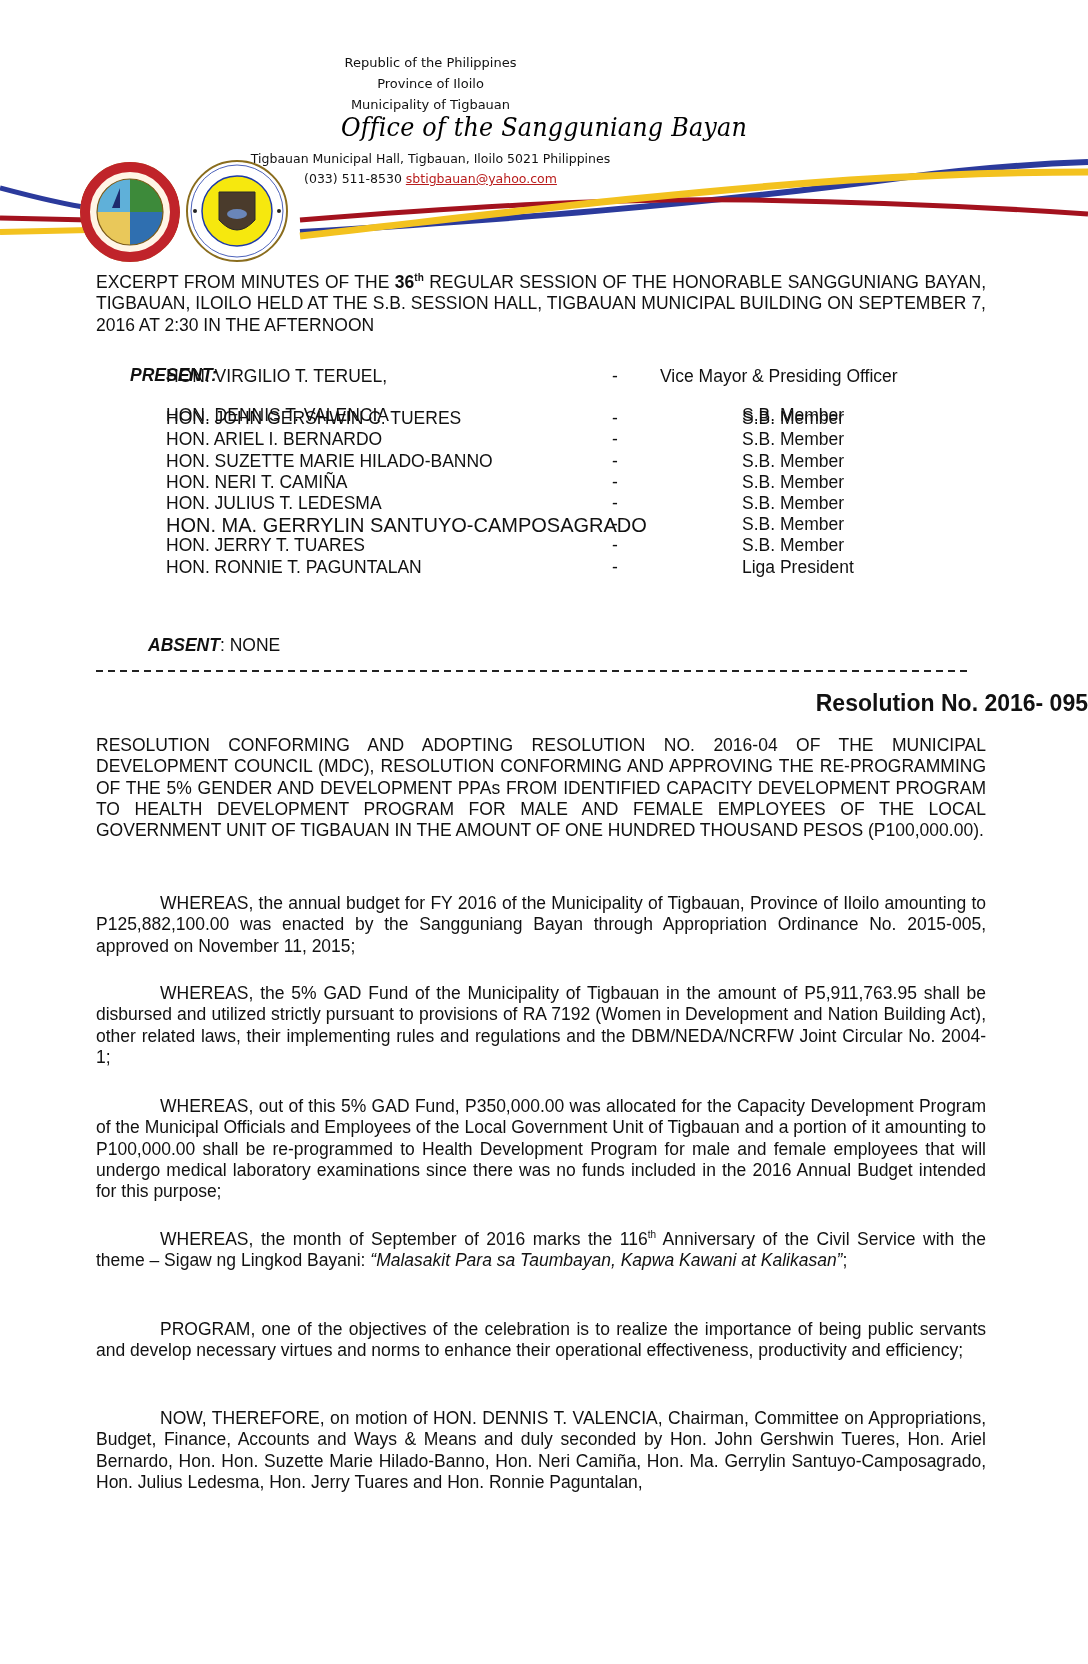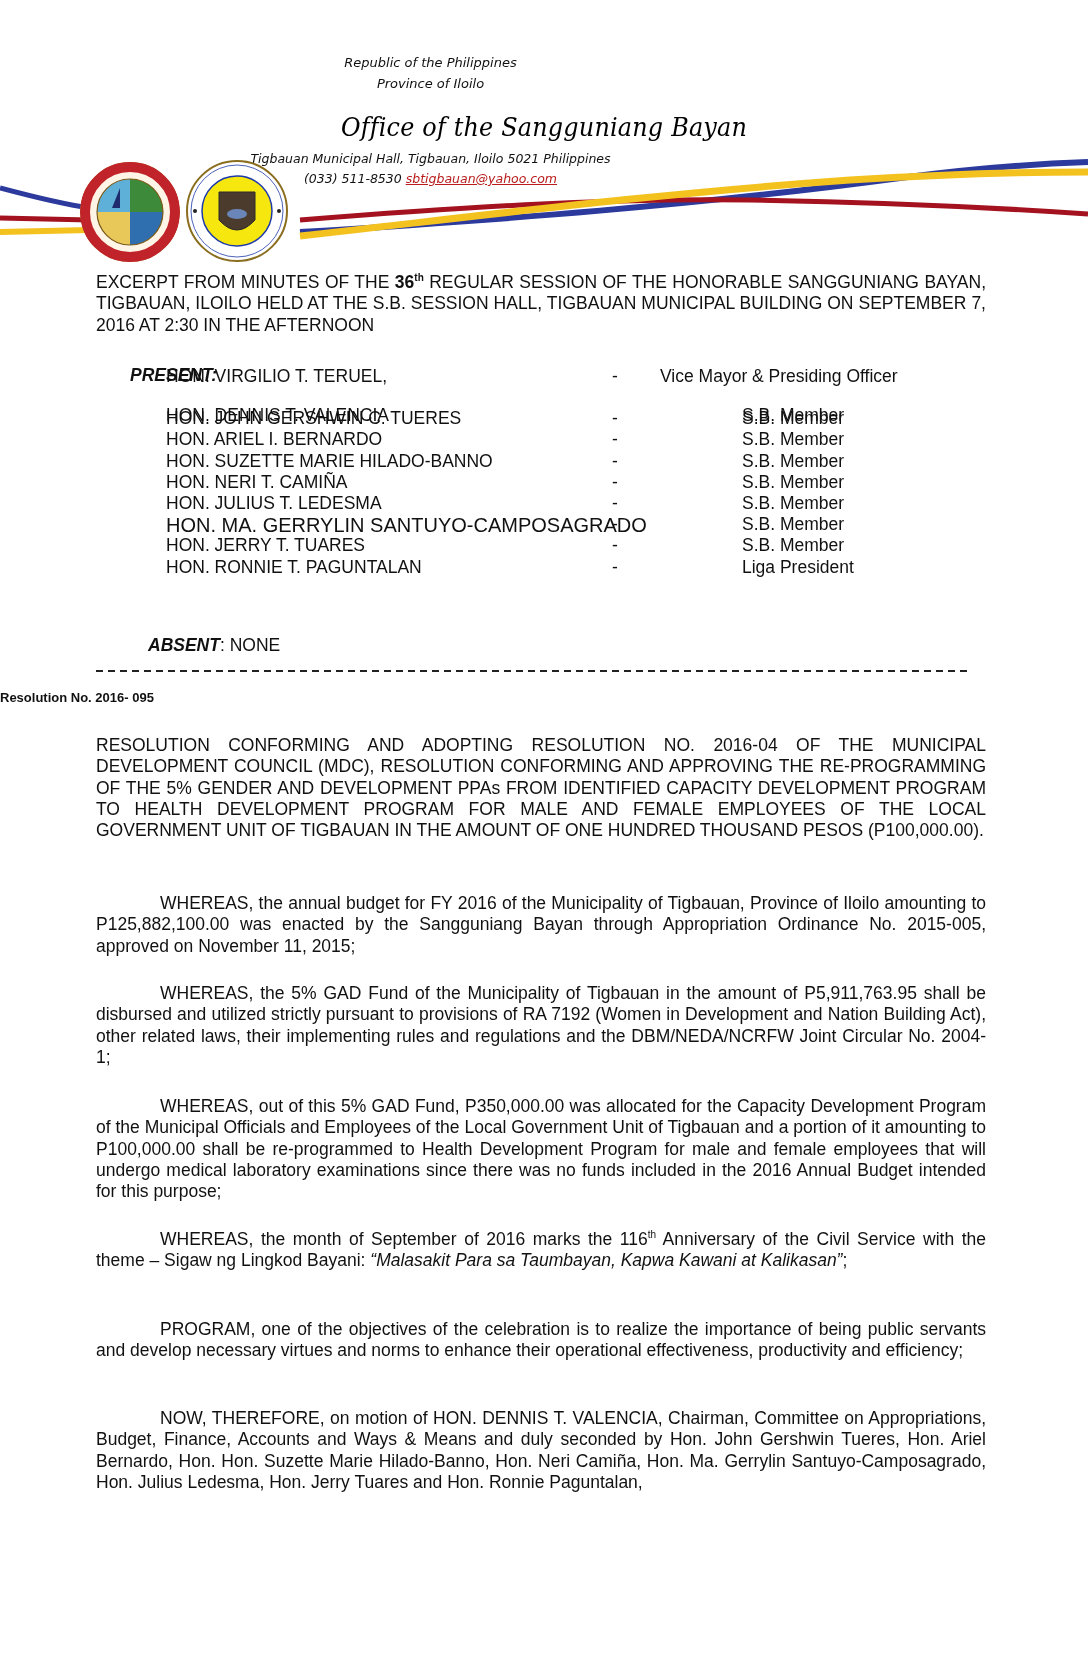--- a/index.html
+++ b/index.html
@@ -3,21 +3,21 @@
   <meta charset="utf-8">
   <style>
     html, body { margin: 0; padding: 0; background: #ffffff; }
     body {
       width: 1088px; height: 1664px; position: relative; overflow: hidden;
       font-family: "Liberation Sans", sans-serif; color: #111;
     }
     .letterhead { position: absolute; left: 0; top: 0; width: 1088px; height: 260px; }
     .lh-text {
       position: absolute; left: 0; width: 861px; text-align: center;
-      font-family: "DejaVu Sans", sans-serif; font-size: 13px; color: #111; line-height: 21px; font-style: italic;
+      font-family: "DejaVu Sans", sans-serif; font-size: 13px; color: #111; line-height: 21px;
     }
     .lh-line1 { top: 52px; }
     .lh-line2 { top: 73px; }
     .lh-line3 { top: 94px; }
     .lh-office {
       position: absolute; top: 112px; left: 0; width: 1088px; text-align: center;
       font-family: "DejaVu Serif", serif; font-style: italic; font-size: 26px; color: #000;
       letter-spacing: 0.2px; transform: scaleX(0.92);
     }
     .lh-address { top: 148px; font-size: 12.5px; }
@@ -44,41 +44,42 @@
     .member-role { position: absolute; left: 742px; }
     .member-role.wide { left: 660px; }
 
     .absent { position: absolute; left: 135px; top: 635px; font-size: 17.5px; }
     .absent b { font-style: italic; margin-left: 13px; }
     .separator {
       position: absolute; left: 96px; top: 670px; width: 872px; height: 2px;
       background-image: linear-gradient(to right, #222 0 7px, transparent 7px 12px);
       background-size: 12px 2px;
     }
-    .resno { position: absolute; left: 0; width: 1088px; top: 690px; text-align: left; font-weight: bold; font-size: 13px; }
+    .resno { position: absolute; left: 0; width: 1088px; top: 690px; text-align: right; font-weight: bold; font-size: 23px; }
     .indent { text-indent: 64px; }
     .italic { font-style: italic; }
   </style>
 </head>
 <body>
 
 <div class="letterhead">
   <svg class="ribbons" viewBox="0 0 1088 90" preserveAspectRatio="none">
 
     <path d="M0,38 C30,46 60,54 90,58" stroke="#2b3a9c" stroke-width="5" fill="none"></path>
     <path d="M0,68 L90,70" stroke="#a3121e" stroke-width="5" fill="none"></path>
     <path d="M0,82 L90,80" stroke="#f3c21f" stroke-width="6" fill="none"></path>
 
     <path d="M300,82 C500,70 700,55 900,28 C960,20 1030,14 1088,12" stroke="#2b3a9c" stroke-width="6" fill="none"></path>
     <path d="M300,70 C450,58 600,48 750,50 C880,52 1000,58 1088,64" stroke="#a3121e" stroke-width="5" fill="none"></path>
     <path d="M300,86 C480,66 650,44 850,30 C950,24 1030,22 1088,22" stroke="#f3c21f" stroke-width="7" fill="none"></path>
   </svg>
 
   <div class="lh-text lh-line1">Republic of the Philippines</div>
   <div class="lh-text lh-line2">Province of Iloilo</div>
+  <div class="lh-text lh-line3">Municipality of Tigbauan</div>
   <div class="lh-office">Office of the Sangguniang Bayan</div>
   <div class="lh-text lh-address">Tigbauan Municipal Hall, Tigbauan, Iloilo 5021 Philippines</div>
   <div class="lh-text lh-contact">
     <span>(033) 511-8530</span>
     <a>sbtigbauan@yahoo.com</a>
   </div>
 
   <svg class="seal seal-muni" viewBox="0 0 100 104">
     <circle cx="50" cy="52" r="49" fill="#fff5e6" stroke="#b8913a" stroke-width="2"></circle>
     <circle cx="50" cy="52" r="45" fill="none" stroke="#c0242a" stroke-width="10"></circle>

